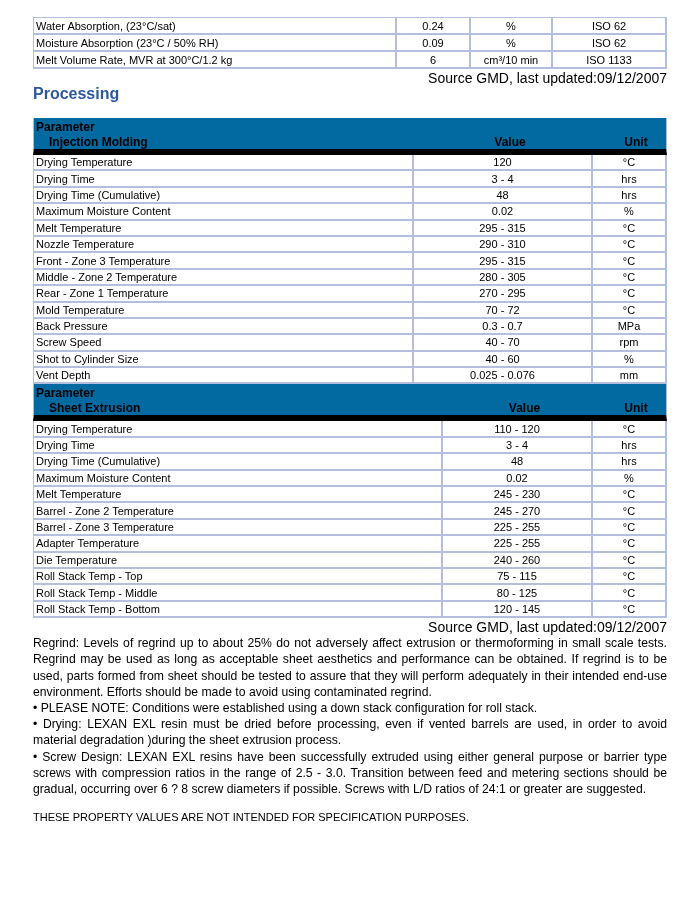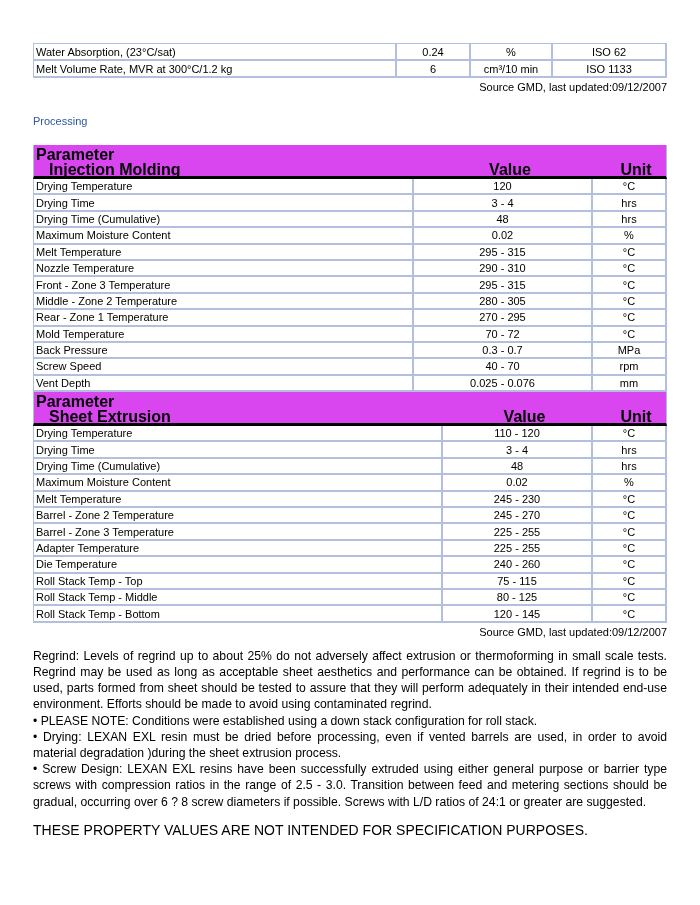--- a/index.html
+++ b/index.html
@@ -1,59 +1,65 @@
 <!DOCTYPE html>
 <html><head>
 <meta charset="utf-8">
 <style>
   html, body { margin: 0; padding: 0; background: #ffffff; }
   body { width: 700px; height: 905px; position: relative; overflow: hidden;
          font-family: "Liberation Sans", sans-serif; color: #000; }
-  .page { position: absolute; left: 33px; top: 43px; width: 634px; }
+  .page { position: absolute; left: 33px; top: 17px; width: 634px; }
 
   table { border-collapse: separate; border-spacing: 0; width: 634px; table-layout: fixed; }
   td { font-size: 11px; line-height: 13px; padding: 1px 2px 0 2px; height: 14px;
        border-right: 2px solid #b4bfdd; border-bottom: 2px solid #b4bfdd;
        white-space: nowrap; overflow: hidden; }
   tr td:first-child { border-left: 1px solid #b4bfdd; }
   .c { text-align: center; }
   .prop-table tr:first-child td { border-top: 1px solid #b4bfdd; }
 
-  .source { font-size: 11px; text-align: right; margin-top: 3px; height: 13px; line-height: 13px; }
-  .section-title { color: #2b58a0; font-weight: normal; font-size: 11px; margin: 20px 0 0 0; height: 14px; line-height: 14px; }
+  .source { font-size: 14px; text-align: right; margin-top: 3px; height: 13px; line-height: 13px; }
+  .section-title { color: #2b58a0; font-weight: bold; font-size: 16px; margin: 2px 0 0 0; height: 14px; line-height: 14px; }
 
   .proc-table { margin-top: 14px; }
-  .proc-table .hdr td { background: #d946ef; border-right: none; border-bottom: none;
-                        font-weight: bold; font-size: 16px; height: 14px; padding-top: 1px; }
+  .proc-table .hdr td { background: #0369a1; border-right: none; border-bottom: none;
+                        font-weight: bold; font-size: 12px; height: 14px; padding-top: 1px; }
   .proc-table .hdr.first td { padding-top: 2px; }
-  .proc-table .hdr.last td { border-bottom: 3px solid #000000; padding-left: 15px; }
+  .proc-table .hdr.last td { border-bottom: 6px solid #000000; padding-left: 15px; }
   .proc-table .hdr td:first-child { border-left: 1px solid #b0bcdc; }
   .proc-table .hdr td:last-child { border-right: 1px solid #b0bcdc; }
   .proc-table td { height: 13.4px; }
 
-  .notes { font-size: 12.2px; line-height: 16.2px; text-align: justify; margin-top: 9px; }
+  .notes { font-size: 12.2px; line-height: 16.2px; text-align: justify; margin-top: 1px; }
   .notes p { margin: 0; }
-  .caps { font-size: 14px; margin-top: 12px; line-height: 14px; }
+  .caps { font-size: 11px; margin-top: 12px; line-height: 14px; }
 </style>
 </head>
 <body>
 
 <div class="page">
 
   <table class="prop-table">
     <colgroup>
         <col style="width:364px">
         <col style="width:74px">
         <col style="width:82px">
         <col style="width:114px">
       </colgroup>
     <tbody id="prop-body">
         <tr>
           <td>Water Absorption, (23°C/sat)</td>
           <td class="c">0.24</td>
+          <td class="c">%</td>
+          <td class="c">ISO 62</td>
+        </tr>
+        <tr>
+          <td>Moisture Absorption (23°C / 50% RH)</td>
+          <td class="c">0.09</td>
           <td class="c">%</td>
           <td class="c">ISO 62</td>
         </tr>
         <tr>
           <td>Melt Volume Rate, MVR at 300°C/1.2 kg</td>
           <td class="c">6</td>
           <td class="c">cm³/10 min</td>
           <td class="c">ISO 1133</td>
         </tr>
       </tbody>
@@ -135,20 +141,25 @@
           <td>Back Pressure</td>
           <td class="c">0.3 - 0.7</td>
           <td class="c">MPa</td>
         </tr>
         <tr>
           <td>Screw Speed</td>
           <td class="c">40 - 70</td>
           <td class="c">rpm</td>
         </tr>
         <tr>
+          <td>Shot to Cylinder Size</td>
+          <td class="c">40 - 60</td>
+          <td class="c">%</td>
+        </tr>
+        <tr>
           <td>Vent Depth</td>
           <td class="c">0.025 - 0.076</td>
           <td class="c">mm</td>
         </tr>
       </tbody>
   </table>
 
   <table class="proc-table" style="margin-top:0">
     <colgroup>
         <col style="width:410px">

